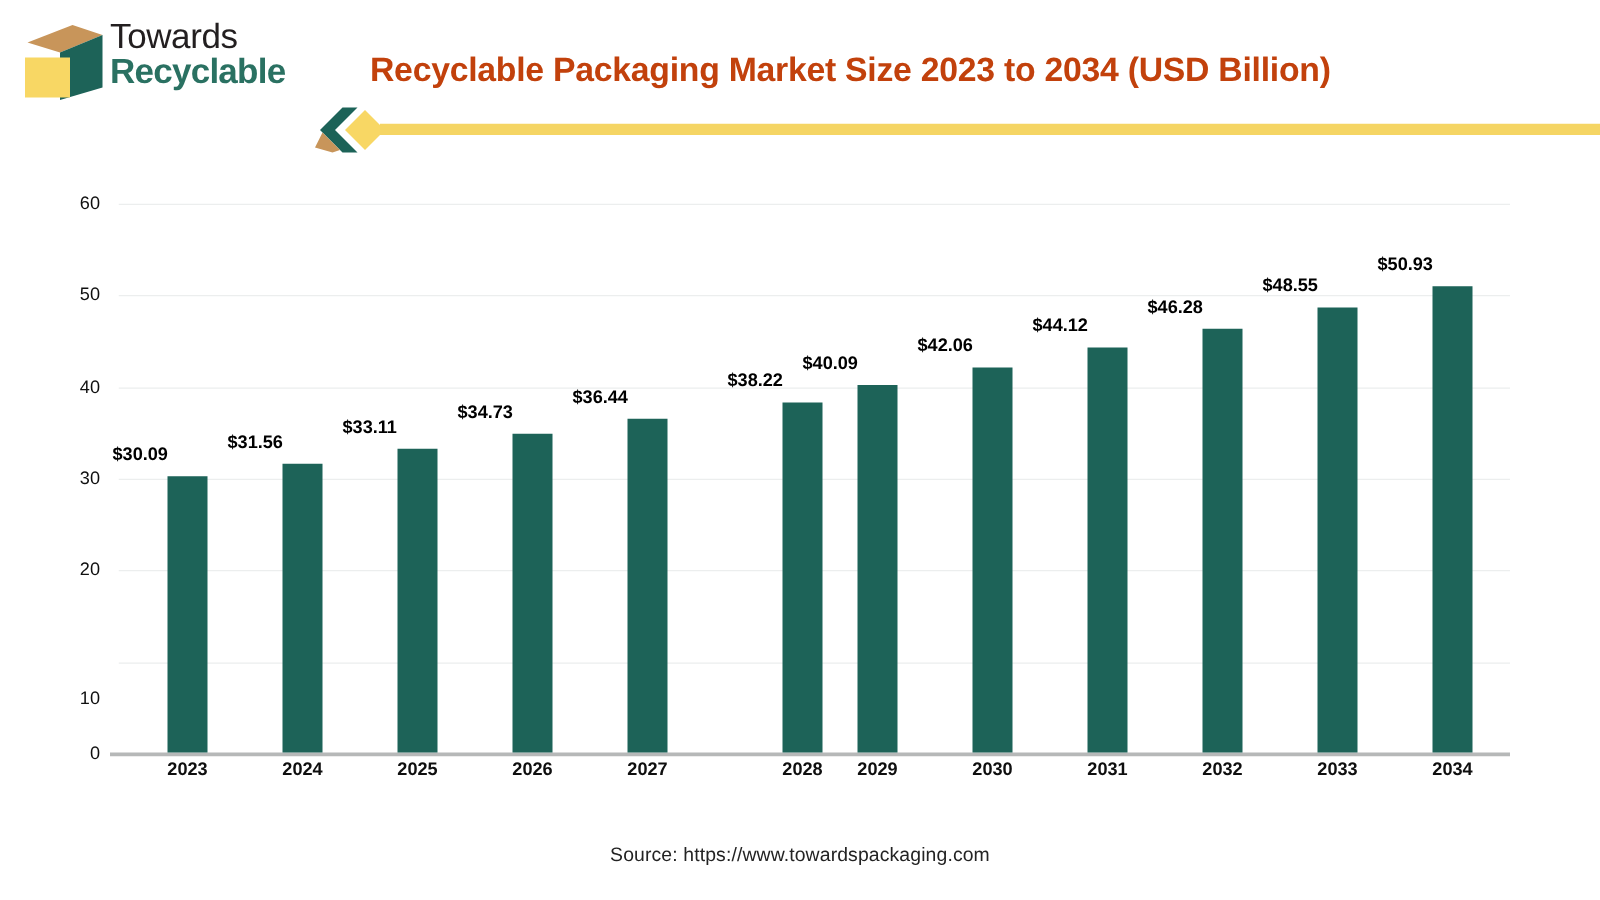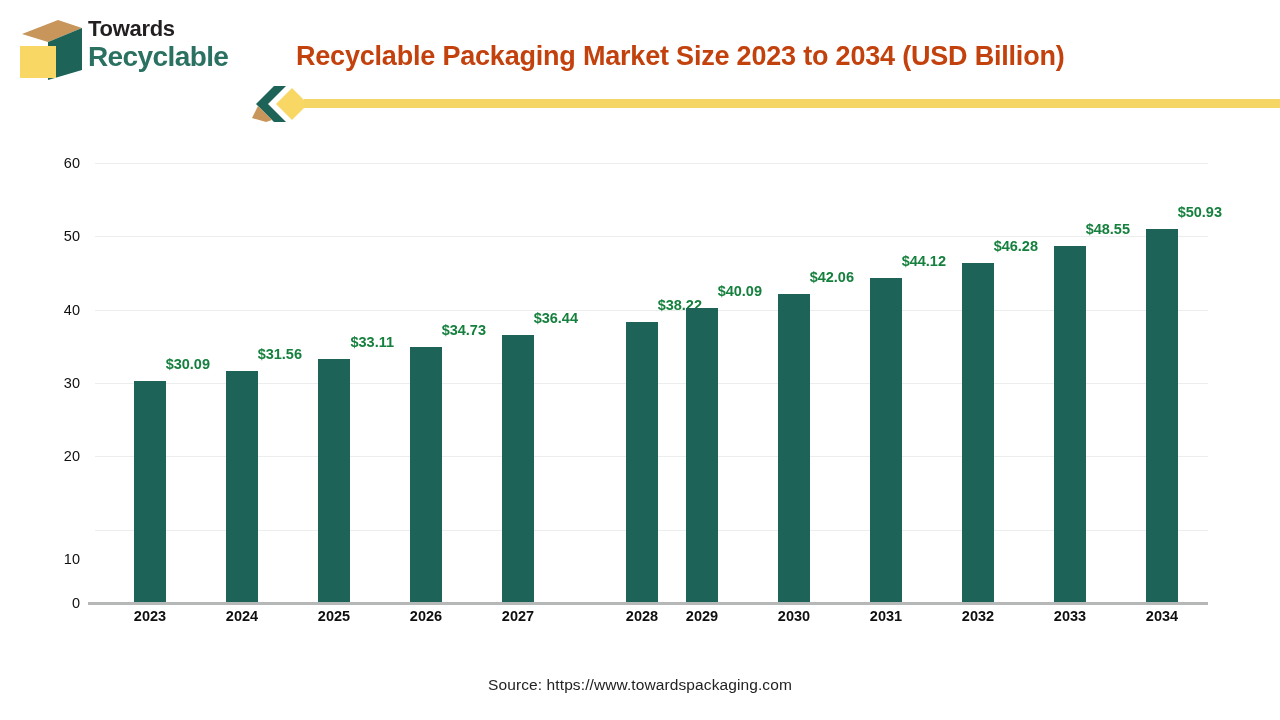--- a/index.html
+++ b/index.html
@@ -36,25 +36,25 @@
     width: 70px;
     height: 66px;
   }
   .logo-text {
     position: absolute;
     left: 74px;
     top: 2px;
     width: 160px;
   }
   .logo-line1 {
-    font-size: 22px;
+    font-size: 28px;
     color: #231f20;
     letter-spacing: -0.3px;
     line-height: 26px;
-    font-weight: 700;
+    font-weight: 400;
   }
   .logo-line2 {
     font-size: 28px;
     color: #2a7162;
     font-weight: 700;
     letter-spacing: -0.6px;
     line-height: 30px;
   }
 
   .chart-title {
@@ -128,24 +128,24 @@
     position: absolute;
     left: 30px;
     bottom: 0;
     width: 32px;
     background: #1d6358;
   }
   .bar-value {
     position: absolute;
     left: -14px;
     width: 120px;
-    text-align: right;
+    text-align: left;
     font-size: 14.5px;
     font-weight: 700;
-    color: #15803d;
+    color: #000000;
     white-space: nowrap;
   }
   .bar-cat {
     position: absolute;
     left: -14px;
     width: 120px;
     top: 492px;
     text-align: center;
     font-size: 14.5px;
     font-weight: 700;

